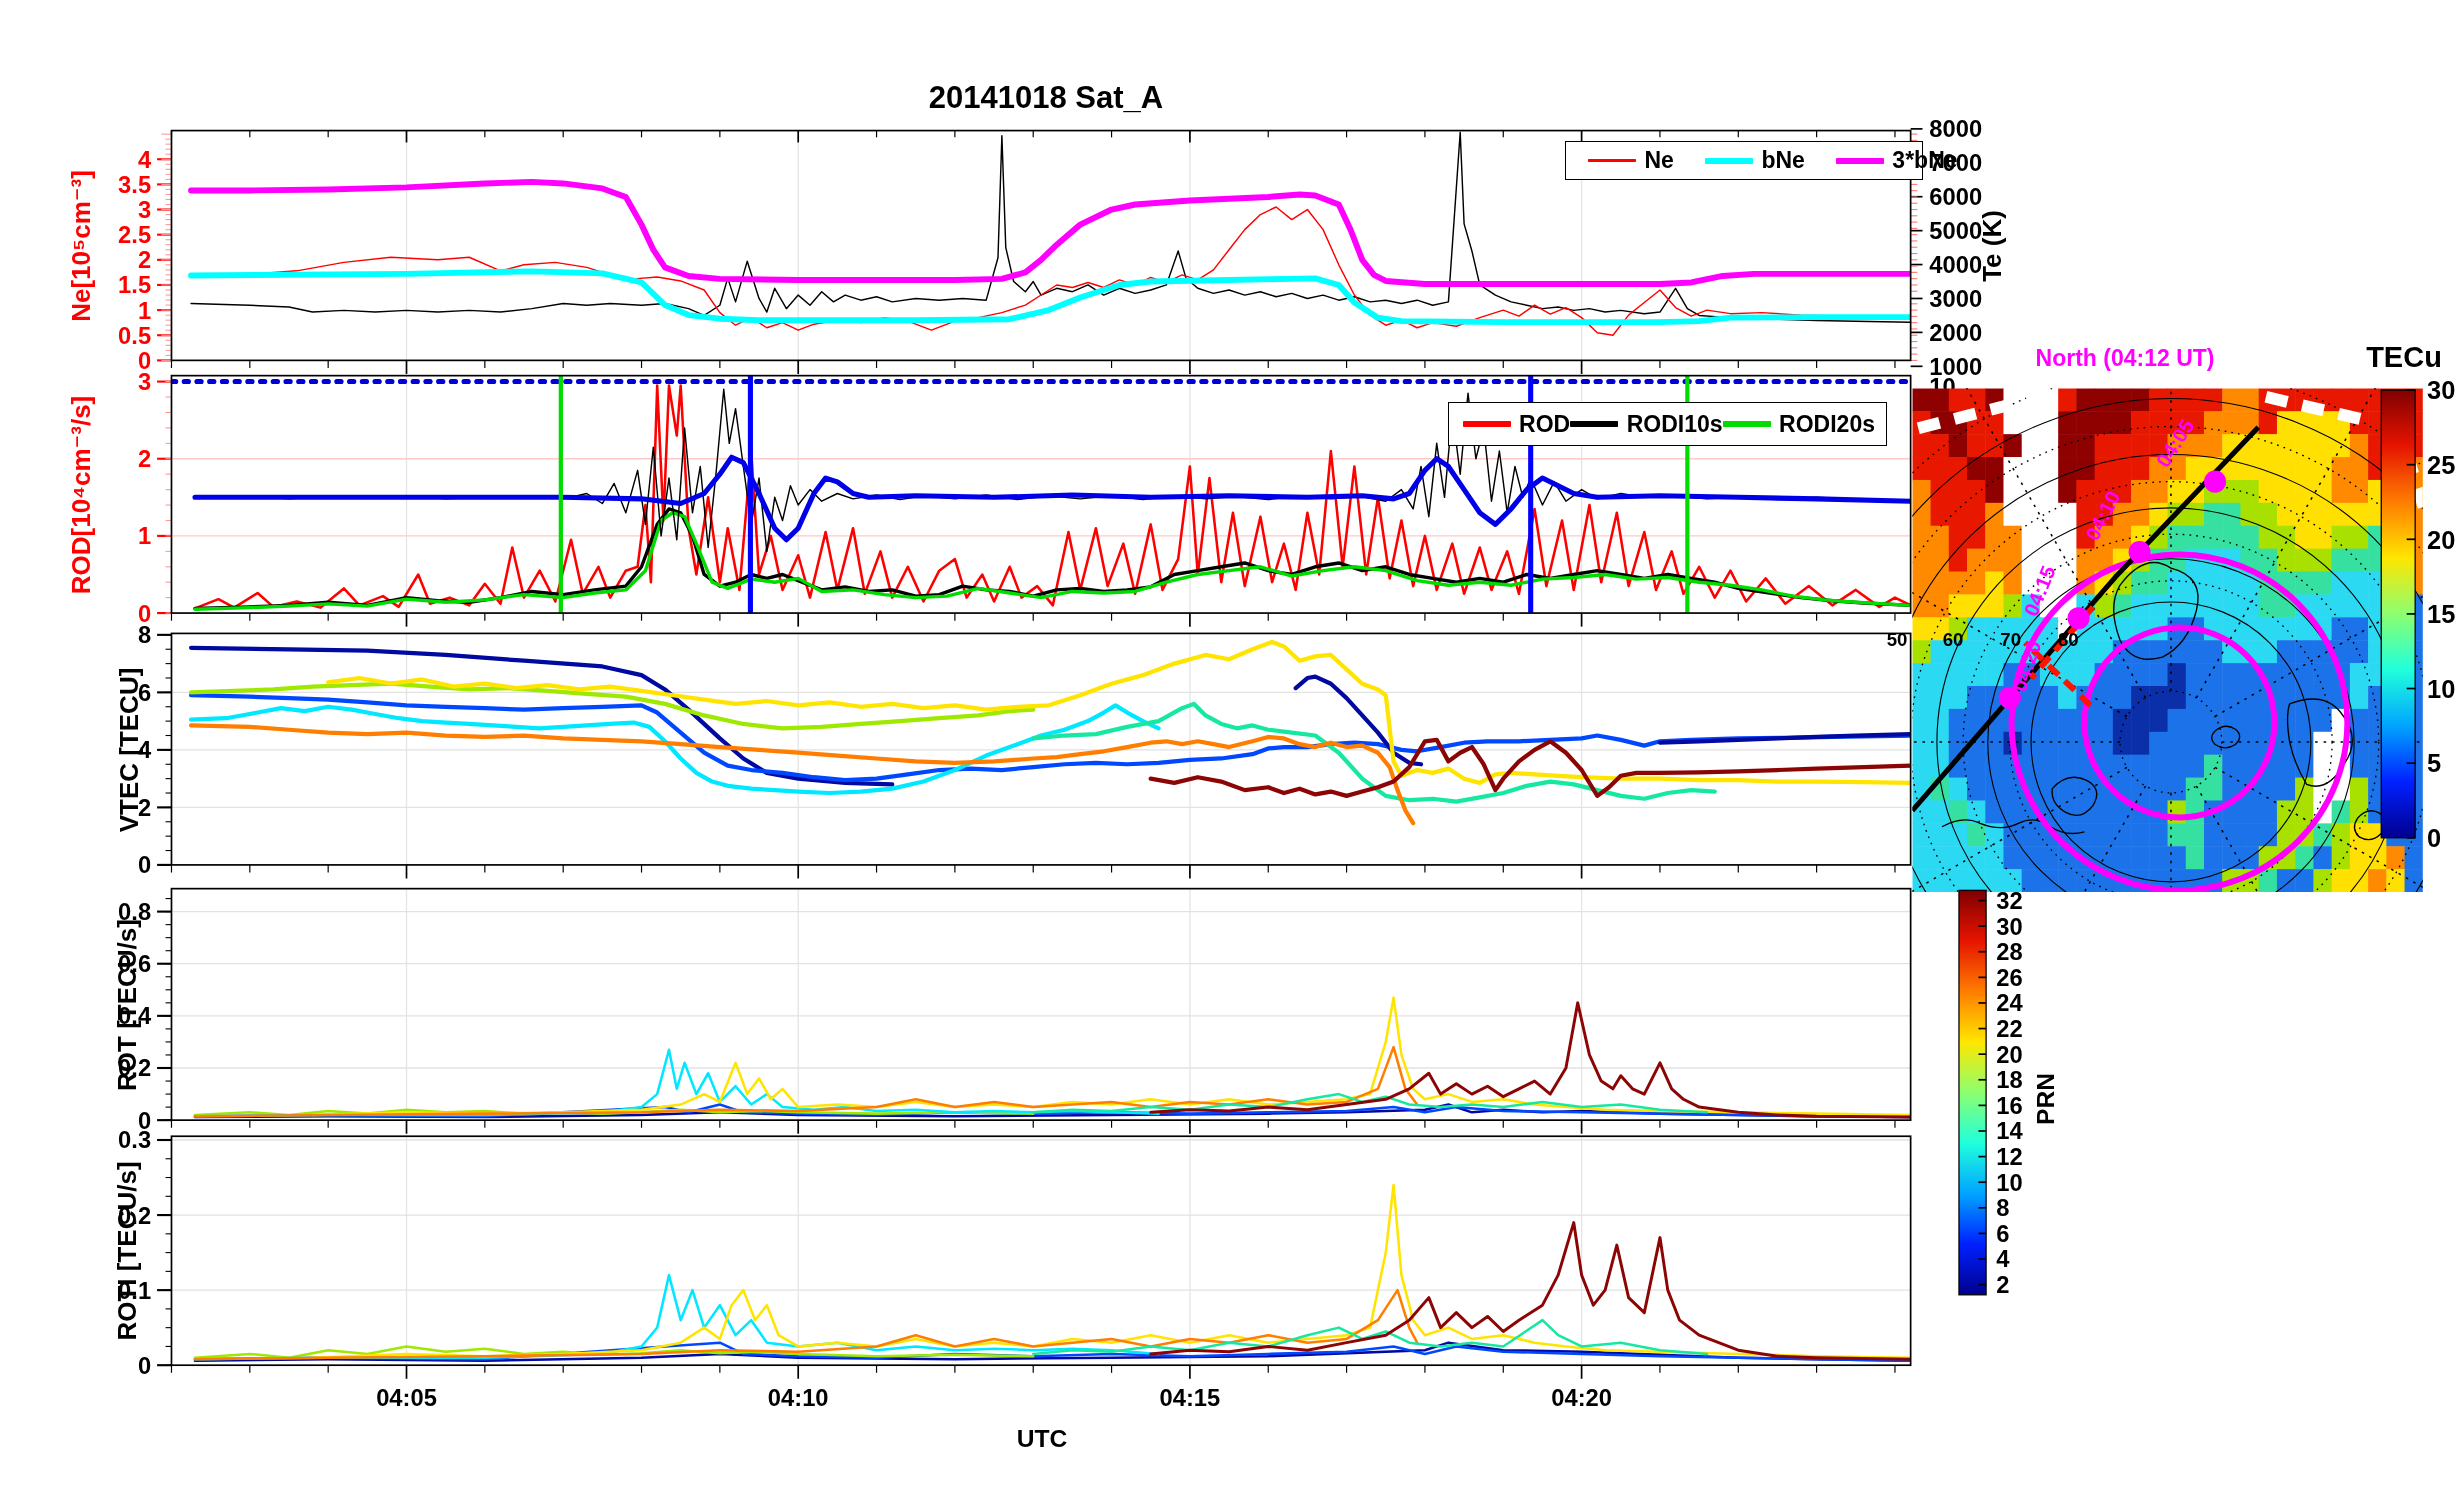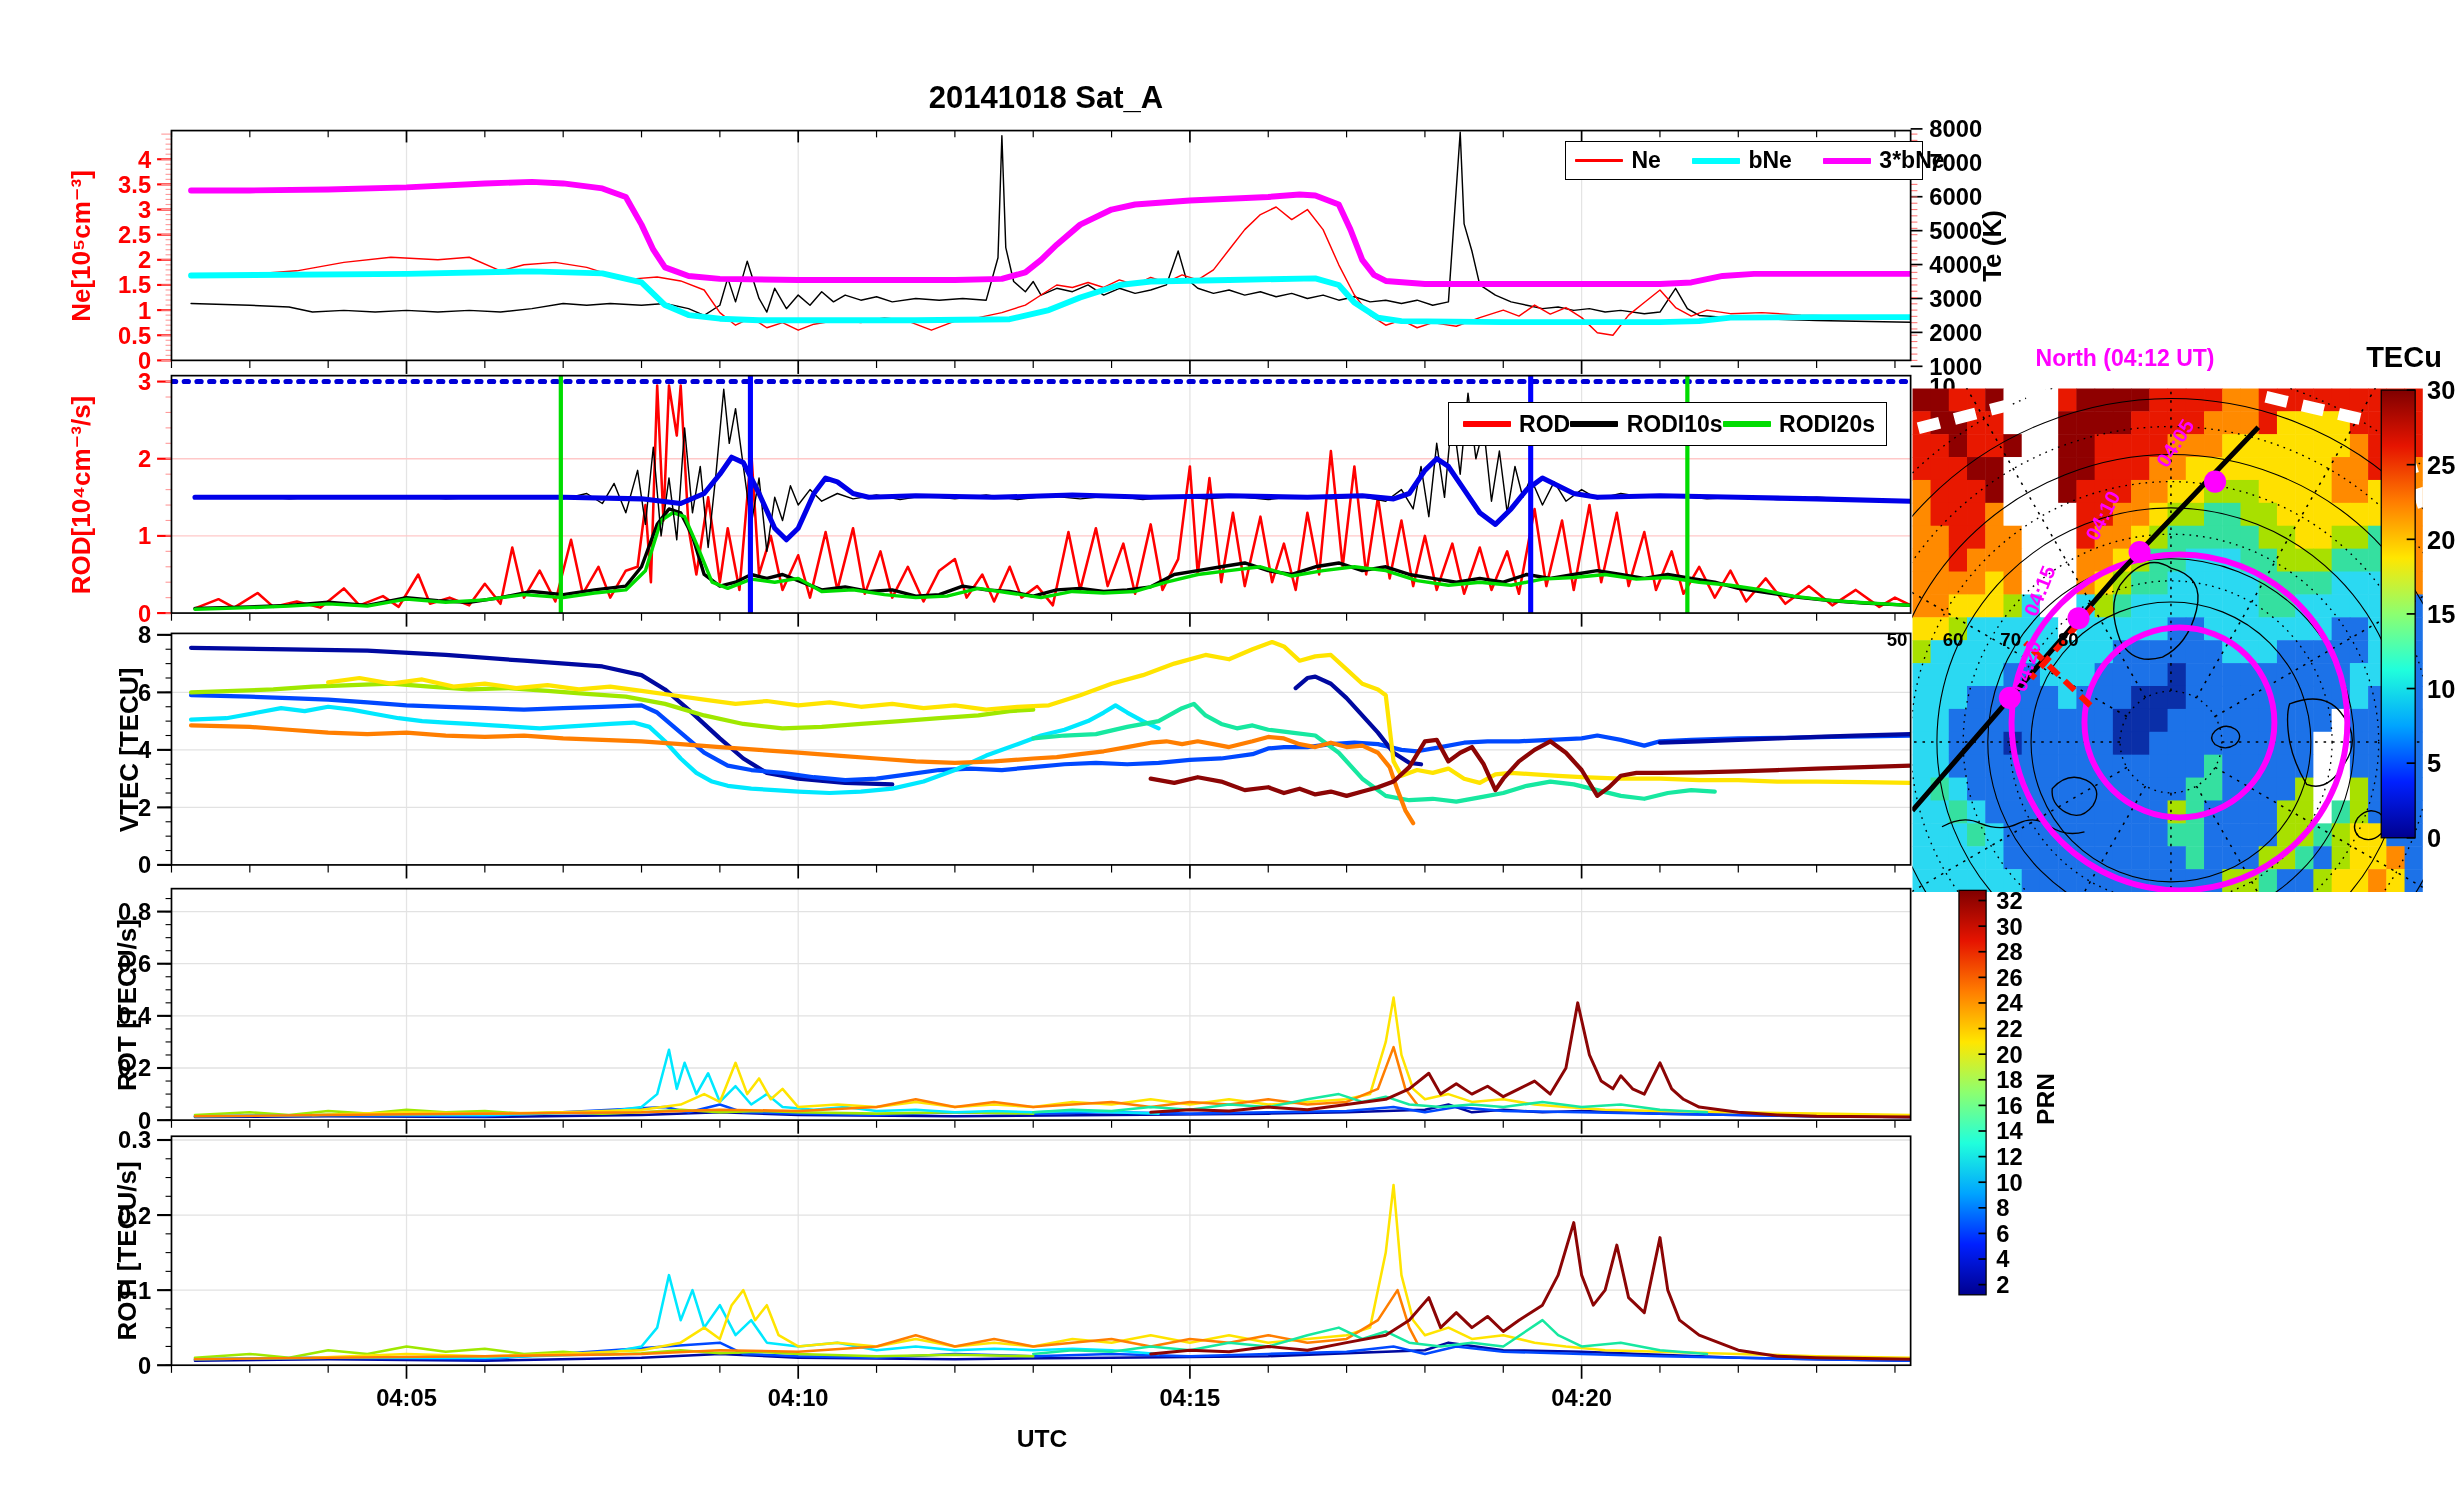--- a/index.html
+++ b/index.html
@@ -1263,21 +1263,21 @@
   <div class="txt vlab rot" style="left:129px;top:750px;">VTEC [TECU]</div>
   <div class="txt vlab rot" style="left:127px;top:1005px;">ROT [TECU/s]</div>
   <div class="txt vlab rot" style="left:127px;top:1251px;">ROTI [TECU/s]</div>
 
   <div id="utc-label" class="txt ctr" style="left:1042px;top:1439px;text-align:right;">UTC</div>
 
   <div id="map-title" class="txt ctr" style="left:2125px;top:358px;">North (04:12 UT)</div>
   <div id="tecu-title" class="txt ctr" style="left:2404px;top:357px;">TECu</div>
   <div id="prn-label" class="txt rot" style="left:2046px;top:1099px;">PRN</div>
 
-  <div id="legend1" class="legend" style="left:1565px;top:141px;width:358px;height:39px;padding:0 9px;gap:31px;">
+  <div id="legend1" class="legend" style="left:1565px;top:141px;width:358px;height:39px;padding:0 22px;gap:31px;">
       <div class="ent">
         <span class="samp" style="height: 2.5px; background: rgb(255, 0, 0);"></span>
         <span>Ne</span>
       </div>
       <div class="ent">
         <span class="samp" style="height: 6px; background: rgb(0, 255, 255);"></span>
         <span>bNe</span>
       </div>
       <div class="ent">
         <span class="samp" style="height: 6px; background: rgb(255, 0, 255);"></span>

